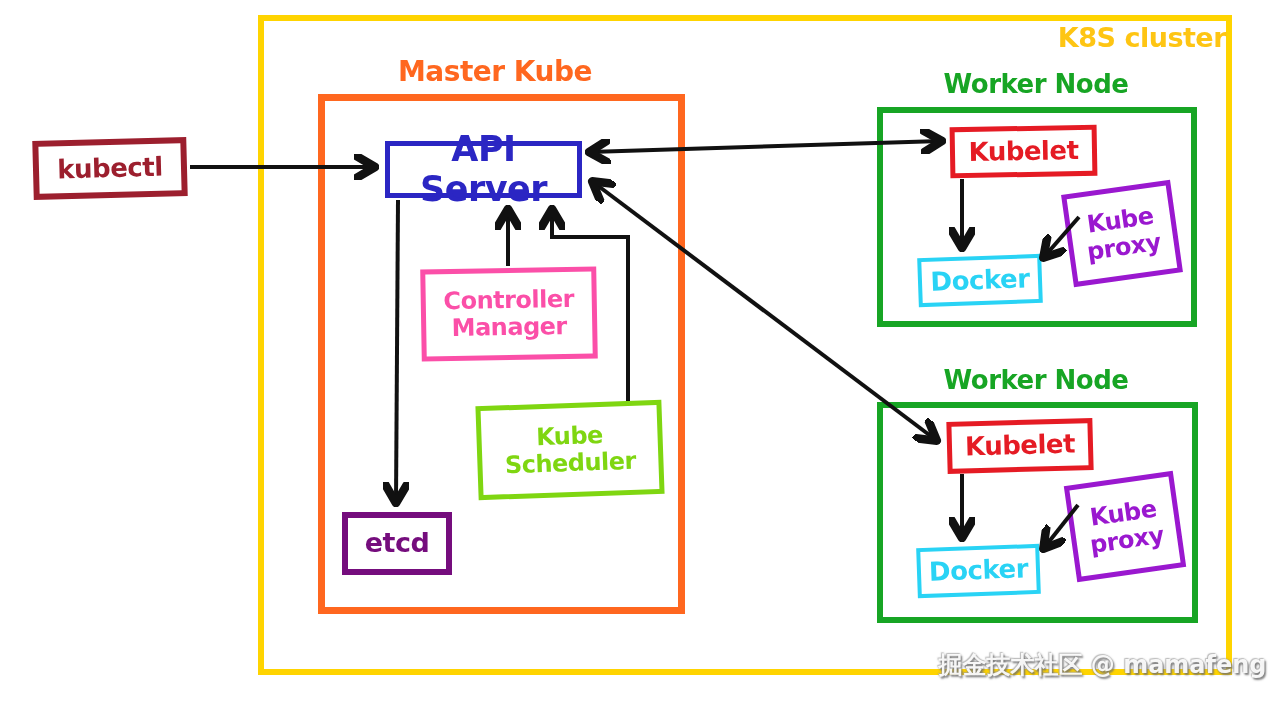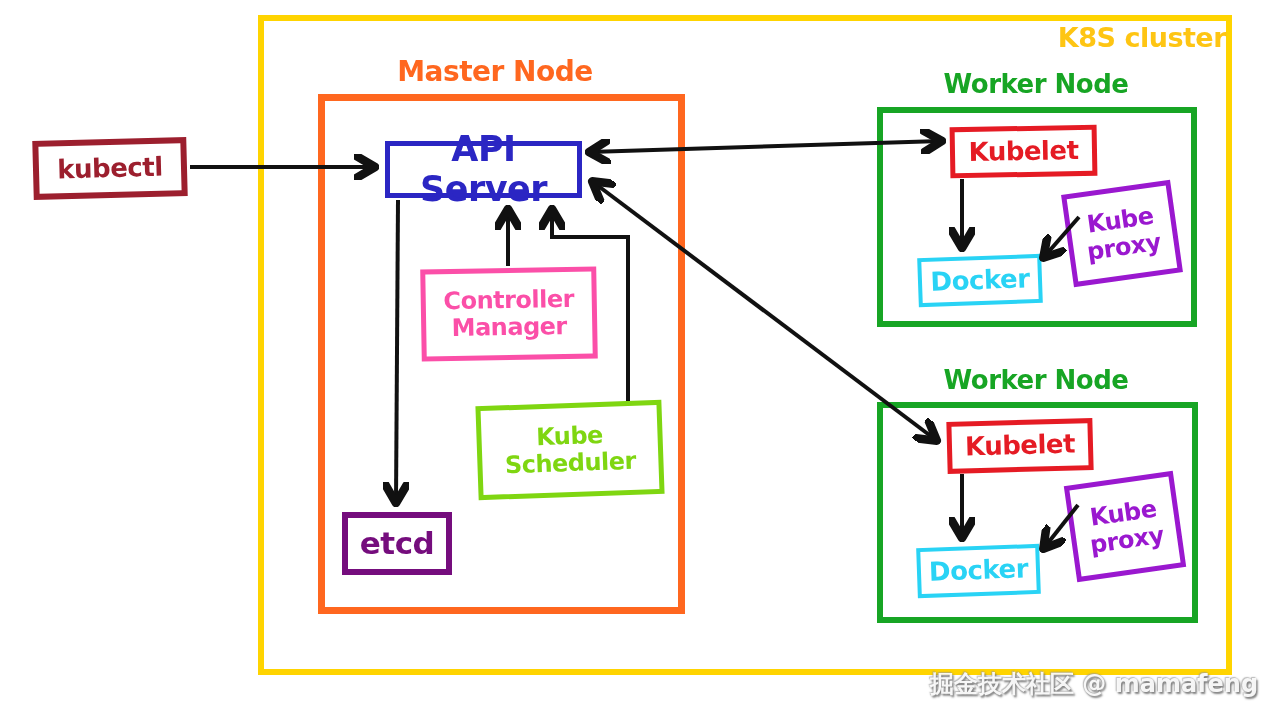--- a/index.html
+++ b/index.html
@@ -35,21 +35,21 @@
   
   .yellow-box{left:258px;top:15px;width:974px;height:660px;border:6px solid #ffd400;}
   .cluster-label{left:1038px;top:22px;width:188px;text-align:right;font-size:27px;color:#fec513;}
 
   
   .orange-box{left:318px;top:94px;width:367px;height:520px;border:7px solid #ff671f;}
   .master-label{left:393px;top:55px;width:204px;font-size:28px;color:#ff671f;}
   .api-server{left:385px;top:141px;width:197px;height:57px;border:5px solid #2b26c3;color:#2b26c3;font-size:35px;}
   .controller-manager{left:421px;top:268px;width:176px;height:92px;border:5px solid #fb4fa8;color:#fb4fa8;font-size:24px;transform:rotate(-1deg);}
   .kube-scheduler{left:477px;top:403px;width:186px;height:94px;border:5px solid #7fd611;color:#7fd611;font-size:24px;transform:rotate(-2deg);}
-  .etcd{left:342px;top:512px;width:110px;height:63px;border:6px solid #750d7d;color:#750d7d;font-size:31px;}
+  .etcd{left:342px;top:512px;width:110px;height:63px;border:6px solid #750d7d;color:#750d7d;font-size:27px;}
 
   
   .kubectl{left:33px;top:139px;width:154px;height:59px;border:6px solid #9c1f2e;color:#9c1f2e;font-size:26px;transform:rotate(-1.5deg);}
 
   
   .green-box-1{left:877px;top:107px;width:320px;height:220px;border:6px solid #17a524;}
   .green-box-2{left:877px;top:402px;width:321px;height:221px;border:6px solid #17a524;}
   .worker-label-1{left:940px;top:69px;width:192px;font-size:26px;color:#17a524;}
   .worker-label-2{left:940px;top:365px;width:192px;font-size:26px;color:#17a524;}
   .kubelet{border:5px solid #e51b24;color:#e51b24;font-size:26px;}
@@ -65,38 +65,37 @@
   
   #arrows{position:absolute;left:0;top:0;width:1278px;height:704px;z-index:20;pointer-events:none;}
   #arrows line,#arrows path{stroke:#111;stroke-width:4;fill:none;}
   .node,.frame{z-index:5;}
   .lbl{z-index:6;}
 
   
   .watermark{
     left:930px;top:649px;width:345px;
     font-size:24px;font-weight:bold;
-    text-align:left;
+    text-align:center;
     color:rgba(255,255,255,0.92);
     text-shadow:1.5px 1.5px 2px rgba(110,110,110,0.85), -1px -1px 1px rgba(160,160,160,0.6), 0 0 2px rgba(130,130,130,0.7);
     z-index:30;
     letter-spacing:0;
-    margin-top:19px;
   }
 </style>
 </head>
 <body>
 
 <div id="canvas">
 
   <div class="frame yellow-box"></div>
   <div class="lbl cluster-label">K8S cluster</div>
 
   <div class="frame orange-box"></div>
-  <div class="lbl master-label">Master Node</div>
+  <div class="lbl master-label">Master Kube</div>
 
   <div class="node kubectl">kubectl</div>
 
   <div class="node api-server">API Server</div>
   <div class="node controller-manager">Controller
 Manager</div>
   <div class="node kube-scheduler">Kube
 Scheduler</div>
   <div class="node etcd">etcd</div>
 

